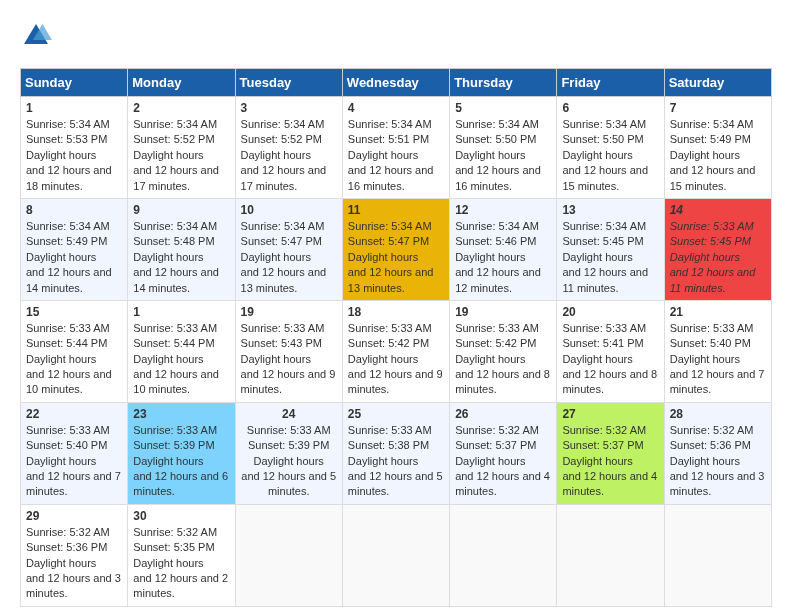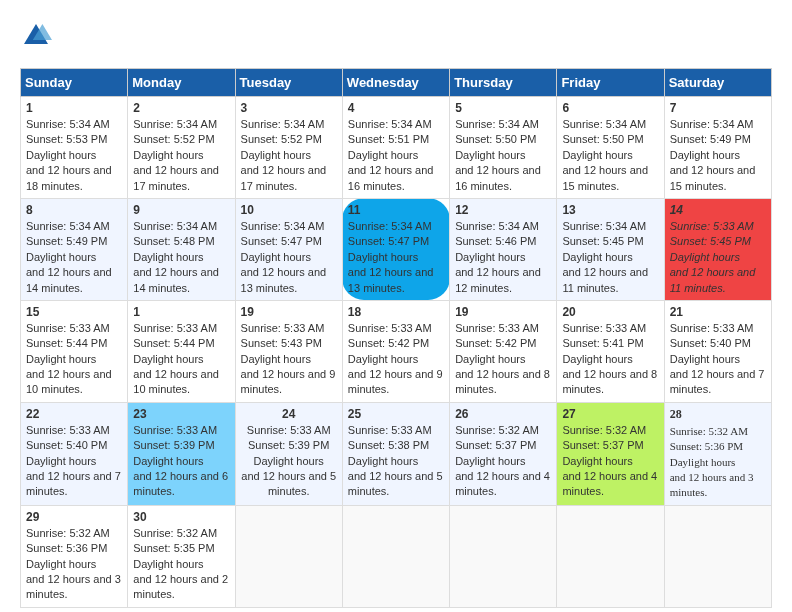--- a/index.html
+++ b/index.html
@@ -165,21 +165,21 @@
           <div class="day-info">Sunrise: 5:34 AM<br>Sunset: 5:49 PM<br>Daylight hours<br>and 12 hours and 14 minutes.</div>
         </td>
         <td style="background: rgb(240, 245, 255);">
           <span class="day-num">9</span>
           <div class="day-info">Sunrise: 5:34 AM<br>Sunset: 5:48 PM<br>Daylight hours<br>and 12 hours and 14 minutes.</div>
         </td>
         <td style="background: rgb(240, 245, 255);">
           <span class="day-num">10</span>
           <div class="day-info">Sunrise: 5:34 AM<br>Sunset: 5:47 PM<br>Daylight hours<br>and 12 hours and 13 minutes.</div>
         </td>
-        <td style="background: #0ea5e9; border-radius: 22px;">
+        <td style="background: #eab308;">
           <span class="day-num">11</span>
           <div class="day-info">Sunrise: 5:34 AM<br>Sunset: 5:47 PM<br>Daylight hours<br>and 12 hours and 13 minutes.</div>
         </td>
         <td style="background: rgb(240, 245, 255);">
           <span class="day-num">12</span>
           <div class="day-info">Sunrise: 5:34 AM<br>Sunset: 5:46 PM<br>Daylight hours<br>and 12 hours and 12 minutes.</div>
         </td>
         <td style="background: rgb(240, 245, 255);">
           <span class="day-num">13</span>
           <div class="day-info">Sunrise: 5:34 AM<br>Sunset: 5:45 PM<br>Daylight hours<br>and 12 hours and 11 minutes.</div>
@@ -237,21 +237,21 @@
           <div class="day-info">Sunrise: 5:33 AM<br>Sunset: 5:38 PM<br>Daylight hours<br>and 12 hours and 5 minutes.</div>
         </td>
         <td style="background: rgb(240, 245, 255);">
           <span class="day-num">26</span>
           <div class="day-info">Sunrise: 5:32 AM<br>Sunset: 5:37 PM<br>Daylight hours<br>and 12 hours and 4 minutes.</div>
         </td>
         <td style="background: #bef264;">
           <span class="day-num">27</span>
           <div class="day-info">Sunrise: 5:32 AM<br>Sunset: 5:37 PM<br>Daylight hours<br>and 12 hours and 4 minutes.</div>
         </td>
-        <td style="background: rgb(240, 245, 255); font-family: Liberation Serif, serif;">
+        <td style="background: rgb(240, 245, 255);">
           <span class="day-num">28</span>
           <div class="day-info">Sunrise: 5:32 AM<br>Sunset: 5:36 PM<br>Daylight hours<br>and 12 hours and 3 minutes.</div>
         </td>
       </tr>
       <tr>
         <td>
           <span class="day-num">29</span>
           <div class="day-info">Sunrise: 5:32 AM<br>Sunset: 5:36 PM<br>Daylight hours<br>and 12 hours and 3 minutes.</div>
         </td>
         <td>

